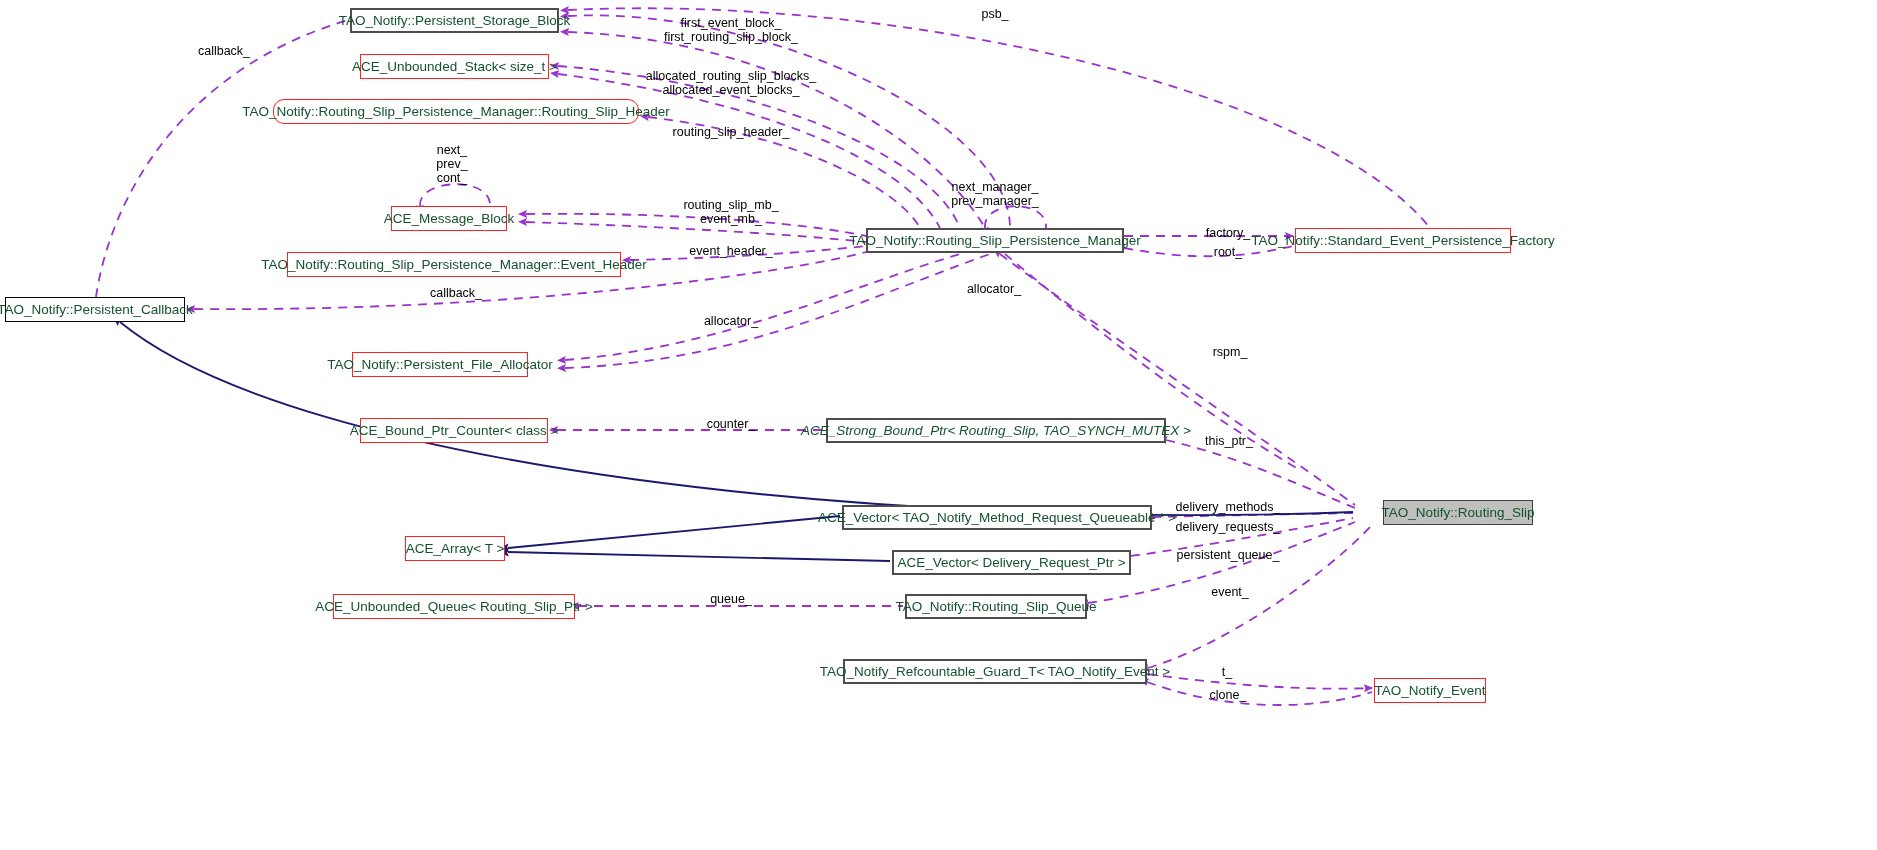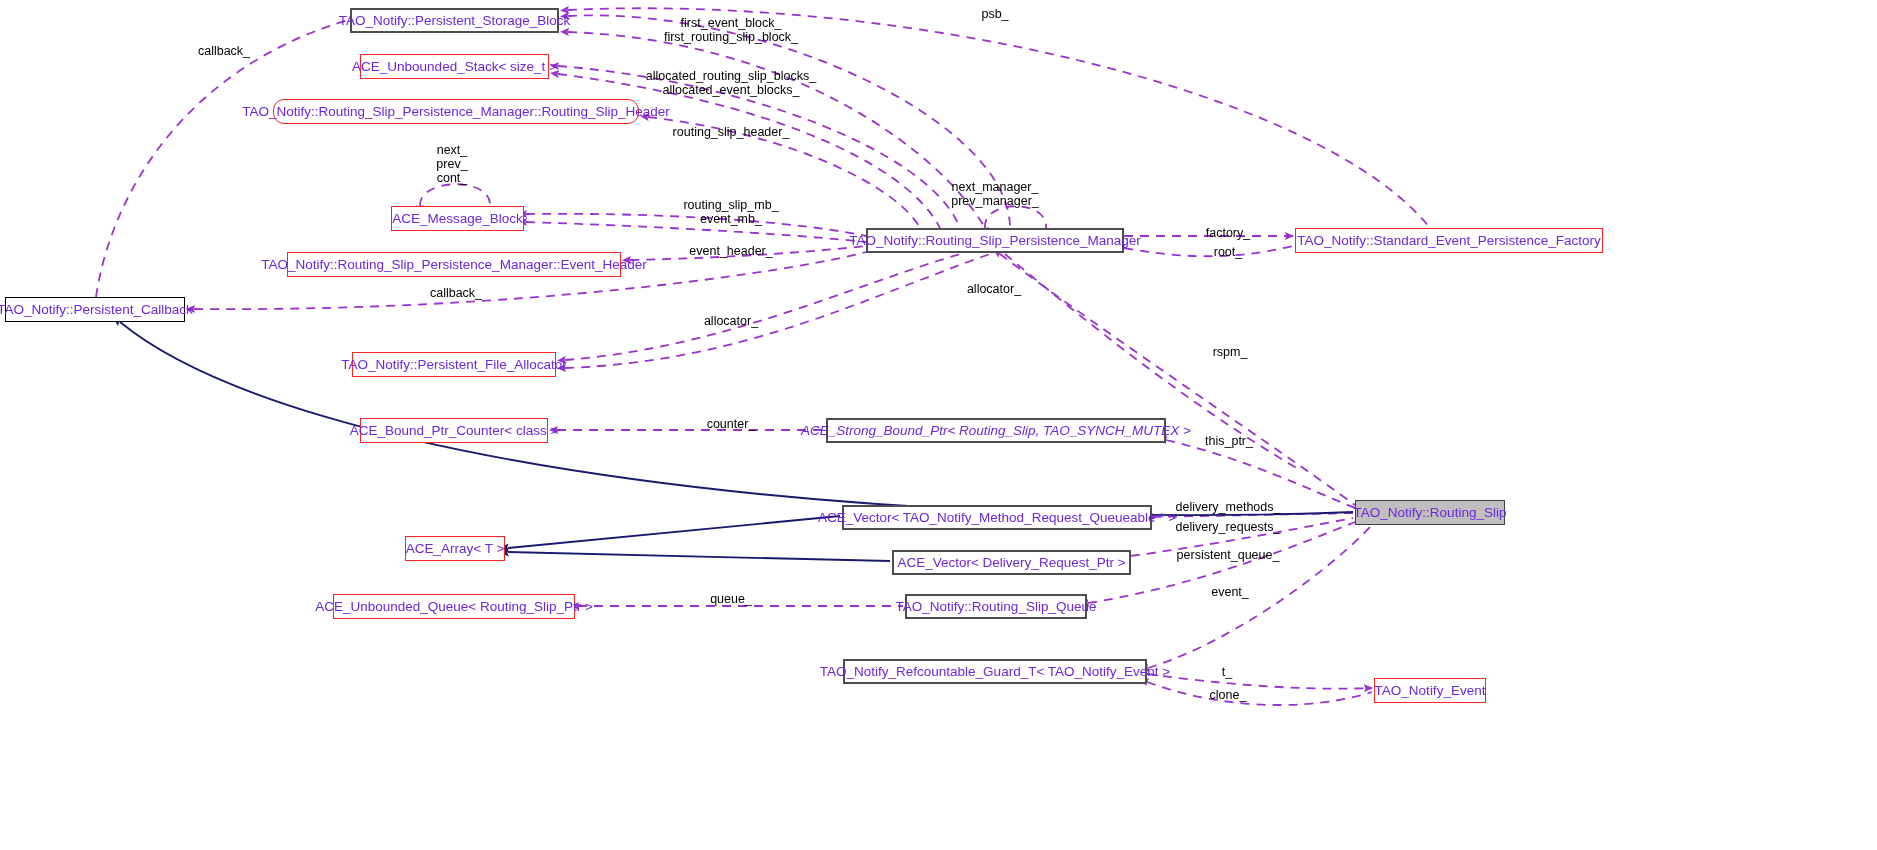--- a/index.html
+++ b/index.html
@@ -25,36 +25,37 @@
   }
   .node {
     position: absolute;
     box-sizing: border-box;
     display: flex;
     align-items: center;
     justify-content: center;
     white-space: nowrap;
     font-size: 13.5px;
     line-height: 1;
-    color: #6d28d9;
+    color: #14532d;
     background: #ffffff;
     border: 1px solid #000000;
     padding: 0 7px;
     height: 25px;
     cursor: pointer;
   }
   .node.red {
     border: 1px solid #ff2222;
   }
   .node.thick {
     border: 2px solid #4d4d4d;
   }
   .node.focus {
     border: 1px solid #404040;
     background: #bfbfbf;
+    margin-left: 28px;
   }
   .edge-label {
     position: absolute;
     font-size: 12.5px;
     line-height: 14px;
     color: #000000;
     white-space: nowrap;
     text-align: center;
     transform: translateX(-50%);
     pointer-events: none;
@@ -141,27 +142,27 @@
 
       <path d="M 508,548 L 840,516" marker-start="url(#ah-inherit)"></path>
 
       <path d="M 508,552 L 890,561" marker-start="url(#ah-inherit)"></path>
     </g>
   </svg>
 
   <div class="node thick" style="left:350px; top:8px;   width:209px;">TAO_Notify::Persistent_Storage_Block</div>
   <div class="node red" style="left:360px; top:54px;  width:189px;">ACE_Unbounded_Stack&lt; size_t &gt;</div>
   <div class="node red" style="left:273px; top:99px;  width:366px;border-radius:11px;">TAO_Notify::Routing_Slip_Persistence_Manager::Routing_Slip_Header</div>
-  <div class="node red" style="left:391px; top:206px; width:133px;">ACE_Message_Block</div>
+  <div class="node red" style="left:391px; top:206px; width:116px;">ACE_Message_Block</div>
   <div class="node red" style="left:287px; top:252px; width:334px;">TAO_Notify::Routing_Slip_Persistence_Manager::Event_Header</div>
   <div class="node" style="left:5px;   top:297px; width:180px;">TAO_Notify::Persistent_Callback</div>
-  <div class="node red" style="left:352px; top:352px; width:204px;text-align:right;">TAO_Notify::Persistent_File_Allocator</div>
+  <div class="node red" style="left:352px; top:352px; width:176px;text-align:right;">TAO_Notify::Persistent_File_Allocator</div>
   <div class="node red" style="left:360px; top:418px; width:188px;">ACE_Bound_Ptr_Counter&lt; class &gt;</div>
   <div class="node thick" style="left:866px; top:228px; width:258px;">TAO_Notify::Routing_Slip_Persistence_Manager</div>
-  <div class="node red" style="left:1295px;top:228px; width:308px;">TAO_Notify::Standard_Event_Persistence_Factory</div>
+  <div class="node red" style="left:1295px;top:228px; width:216px;">TAO_Notify::Standard_Event_Persistence_Factory</div>
   <div class="node thick" style="left:826px; top:418px; width:340px;font-style:italic;">ACE_Strong_Bound_Ptr&lt; Routing_Slip, TAO_SYNCH_MUTEX &gt;</div>
   <div class="node thick" style="left:842px; top:505px; width:310px;">ACE_Vector&lt; TAO_Notify_Method_Request_Queueable * &gt;</div>
   <div class="node red" style="left:405px; top:536px; width:100px;">ACE_Array&lt; T &gt;</div>
   <div class="node thick" style="left:892px; top:550px; width:239px;">ACE_Vector&lt; Delivery_Request_Ptr &gt;</div>
   <div class="node red" style="left:333px; top:594px; width:242px;">ACE_Unbounded_Queue&lt; Routing_Slip_Ptr &gt;</div>
   <div class="node thick" style="left:905px; top:594px; width:182px;">TAO_Notify::Routing_Slip_Queue</div>
   <div class="node thick" style="left:843px; top:659px; width:304px;">TAO_Notify_Refcountable_Guard_T&lt; TAO_Notify_Event &gt;</div>
   <div class="node red" style="left:1374px;top:678px; width:112px;">TAO_Notify_Event</div>
   <div class="node focus" style="left:1355px;top:500px; width:150px;">TAO_Notify::Routing_Slip</div>
 

